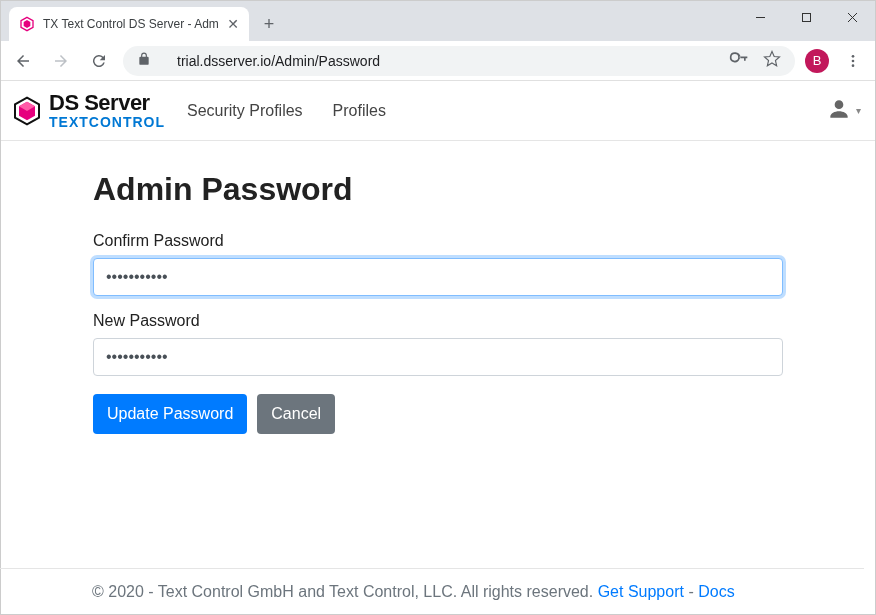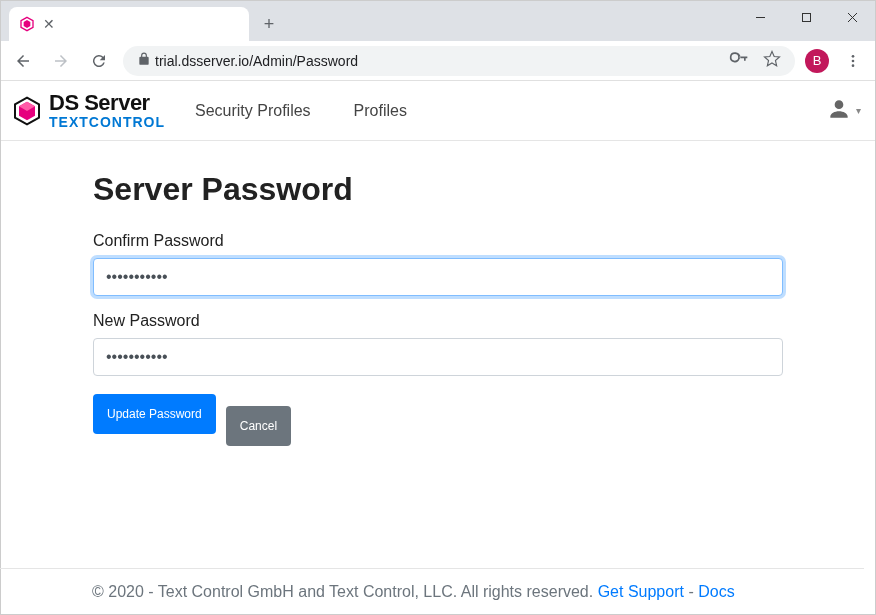--- a/index.html
+++ b/index.html
@@ -74,21 +74,21 @@
     }
     .nav-btn.disabled { color: #bdc1c6; }
     .addr-bar {
       flex: 1;
       height: 30px;
       background: #f1f3f4;
       border-radius: 15px;
       display: flex;
       align-items: center;
       padding: 0 14px;
-      gap: 4px;
+      gap: 26px;
       font-size: 14px;
       color: #202124;
     }
     .addr-bar .lock { color: #5f6368; }
     .addr-text { flex: 1; }
     .addr-right { display: flex; align-items: center; gap: 14px; color: #5f6368; }
     .avatar-circle {
       width: 24px; height: 24px;
       background: #c2185b;
       border-radius: 50%;
@@ -99,25 +99,25 @@
     }
     .kebab { width: 28px; display: flex; align-items: center; justify-content: center; }
     
     .app-header {
       height: 60px;
       display: flex;
       align-items: center;
       padding: 0 14px 0 10px;
       border-bottom: 1px solid #e5e5e5;
     }
-    .logo-wrap { display: flex; align-items: center; gap: 6px; margin-right: 30px; }
+    .logo-wrap { display: flex; align-items: center; gap: 6px; margin-right: 22px; }
     .logo-text { display: flex; flex-direction: column; }
     .logo-main { font-size: 22px; font-weight: 800; color: #111; letter-spacing: -0.5px; line-height: 1; }
     .logo-sub { font-size: 14px; color: #0078d4; letter-spacing: 1px; text-align: right; font-weight: 700; }
-    .nav-links { display: flex; gap: 43px; font-size: 16px; color: #444; }
+    .nav-links { display: flex; gap: 30px; font-size: 16px; color: #444; }
     .nav-links span { cursor: pointer; }
     .user-menu { margin-left: auto; display: flex; align-items: center; gap: 4px; }
     .user-icon { color: #666; }
     .dropdown-caret { color: #888; font-size: 10px; }
     
     .content {
       padding: 30px 92px 0;
     }
     h1 {
       font-size: 32px;
@@ -140,26 +140,26 @@
     input.focused {
       border-color: #80bdff;
       box-shadow: 0 0 0 3px rgba(0,123,255,.25);
     }
     .btn-row { display: flex; gap: 10px; margin-top: 18px; }
     .btn {
       height: 40px;
       padding: 0 14px;
       border: none;
       border-radius: 4px;
-      font-size: 12px;
+      font-size: 16px;
       cursor: pointer;
       display: flex; align-items: center;
     }
     .btn-primary { background: #007bff; color: #fff; }
-    .btn-secondary { background: #6c757d; color: #fff; margin-top: 12px; }
+    .btn-secondary { background: #6c757d; color: #fff; }
     
     .footer {
       position: absolute;
       bottom: 14px;
       left: 0; right: 12px;
       text-align: left;
       padding: 0 92px;
       font-size: 16px;
       color: #6c757d;
       border-top: 1px solid #e5e5e5;
@@ -171,20 +171,21 @@
 <body>
 
 <div class="browser-top">
   <div class="tab">
     <span class="favicon">
       <svg viewBox="0 0 24 24" width="16" height="16">
           <polygon points="12,2 21,7 21,17 12,22 3,17 3,7" fill="none" stroke="#e6007e" stroke-width="2"></polygon>
           <polygon points="12,6 17,9 17,15 12,18 7,15 7,9" fill="#e6007e"></polygon>
         </svg>
     </span>
+    <span class="tab-title">TX Text Control DS Server - Adm</span>
     <span class="tab-close">✕</span>
   </div>
   <div class="new-tab">+</div>
   <div class="window-controls">
     <div class="win-btn">
       <svg viewBox="0 0 11 11">
           <line x1="1" y1="5.5" x2="10" y2="5.5" stroke="#333" stroke-width="1"></line>
         </svg>
     </div>
     <div class="win-btn">
@@ -269,21 +270,21 @@
     <span class="user-icon">
       <svg width="26" height="26" viewBox="0 0 24 24">
           <path d="M12 12a4 4 0 1 0 0-8 4 4 0 0 0 0 8zm0 2c-4 0-8 2-8 5v1h16v-1c0-3-4-5-8-5z" fill="#666"></path>
         </svg>
     </span>
     <span class="dropdown-caret">▾</span>
   </div>
 </div>
 
 <div class="content">
-  <h1>Server Password</h1>
+  <h1>Admin Password</h1>
 
   <div class="form-group">
     <label>Confirm Password</label>
     <input type="password" class="focused" value="•••••••••••" style="">
   </div>
 
   <div class="form-group">
     <label>New Password</label>
     <input type="password" value="•••••••••••" style="">
   </div>

